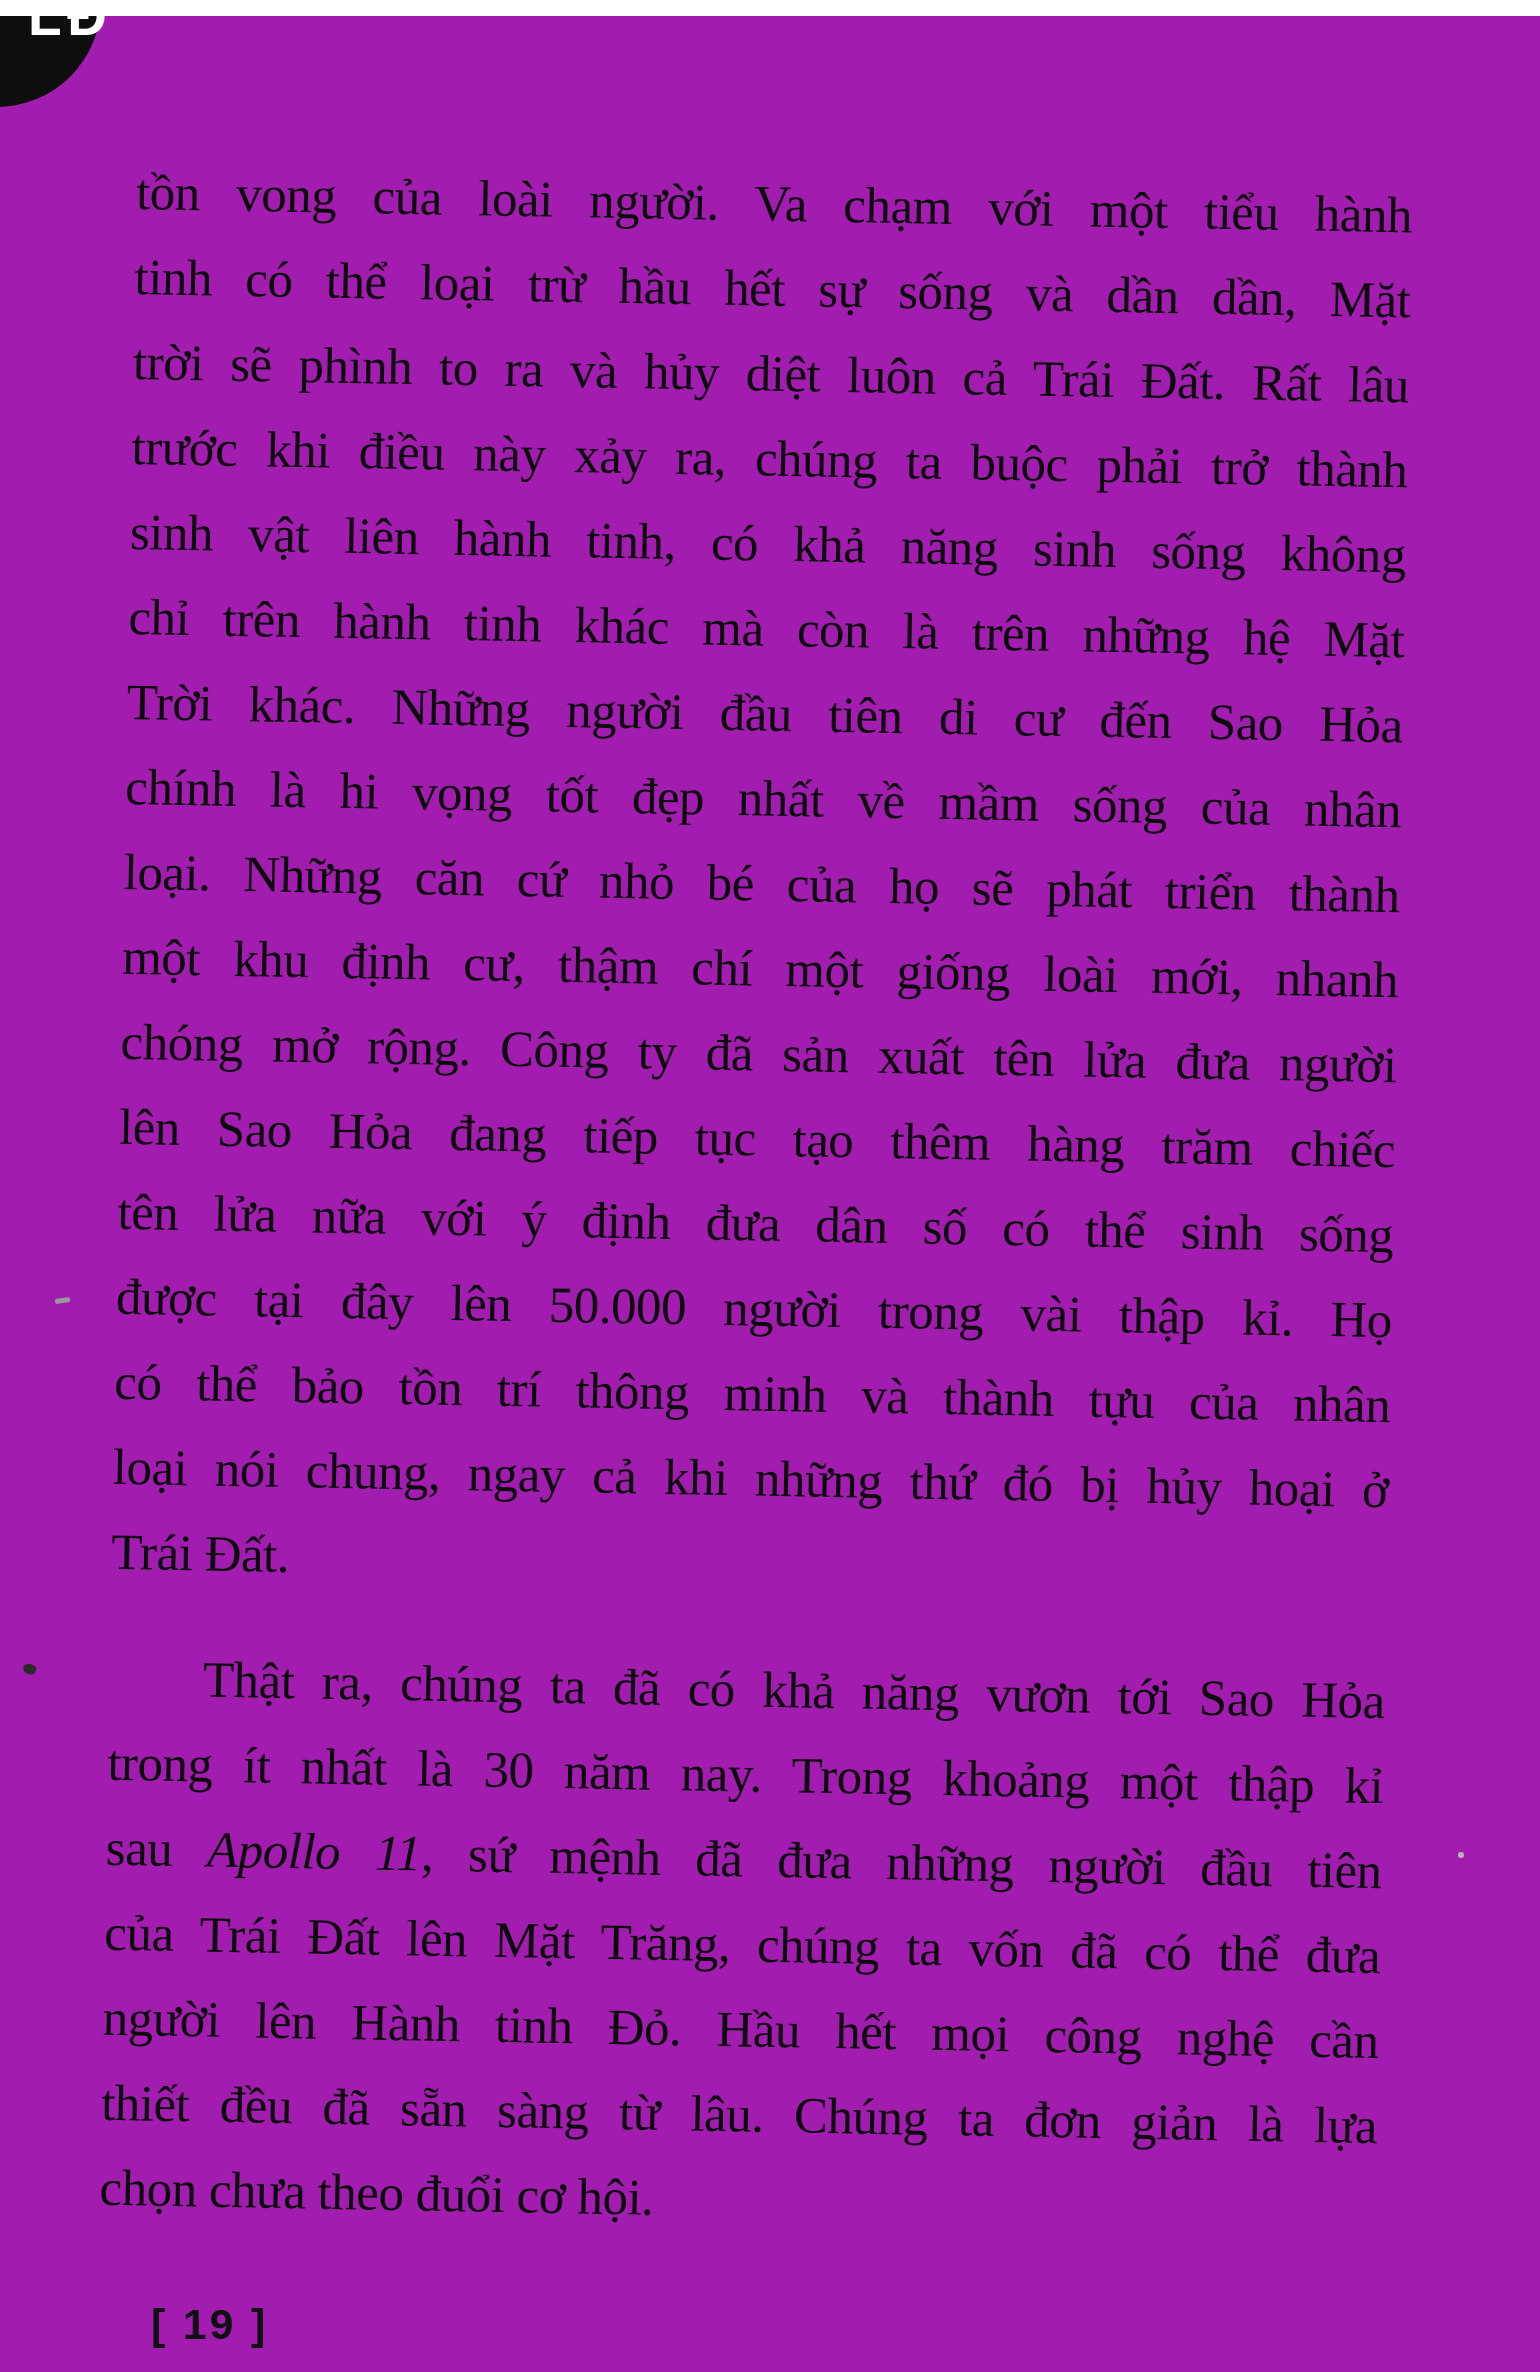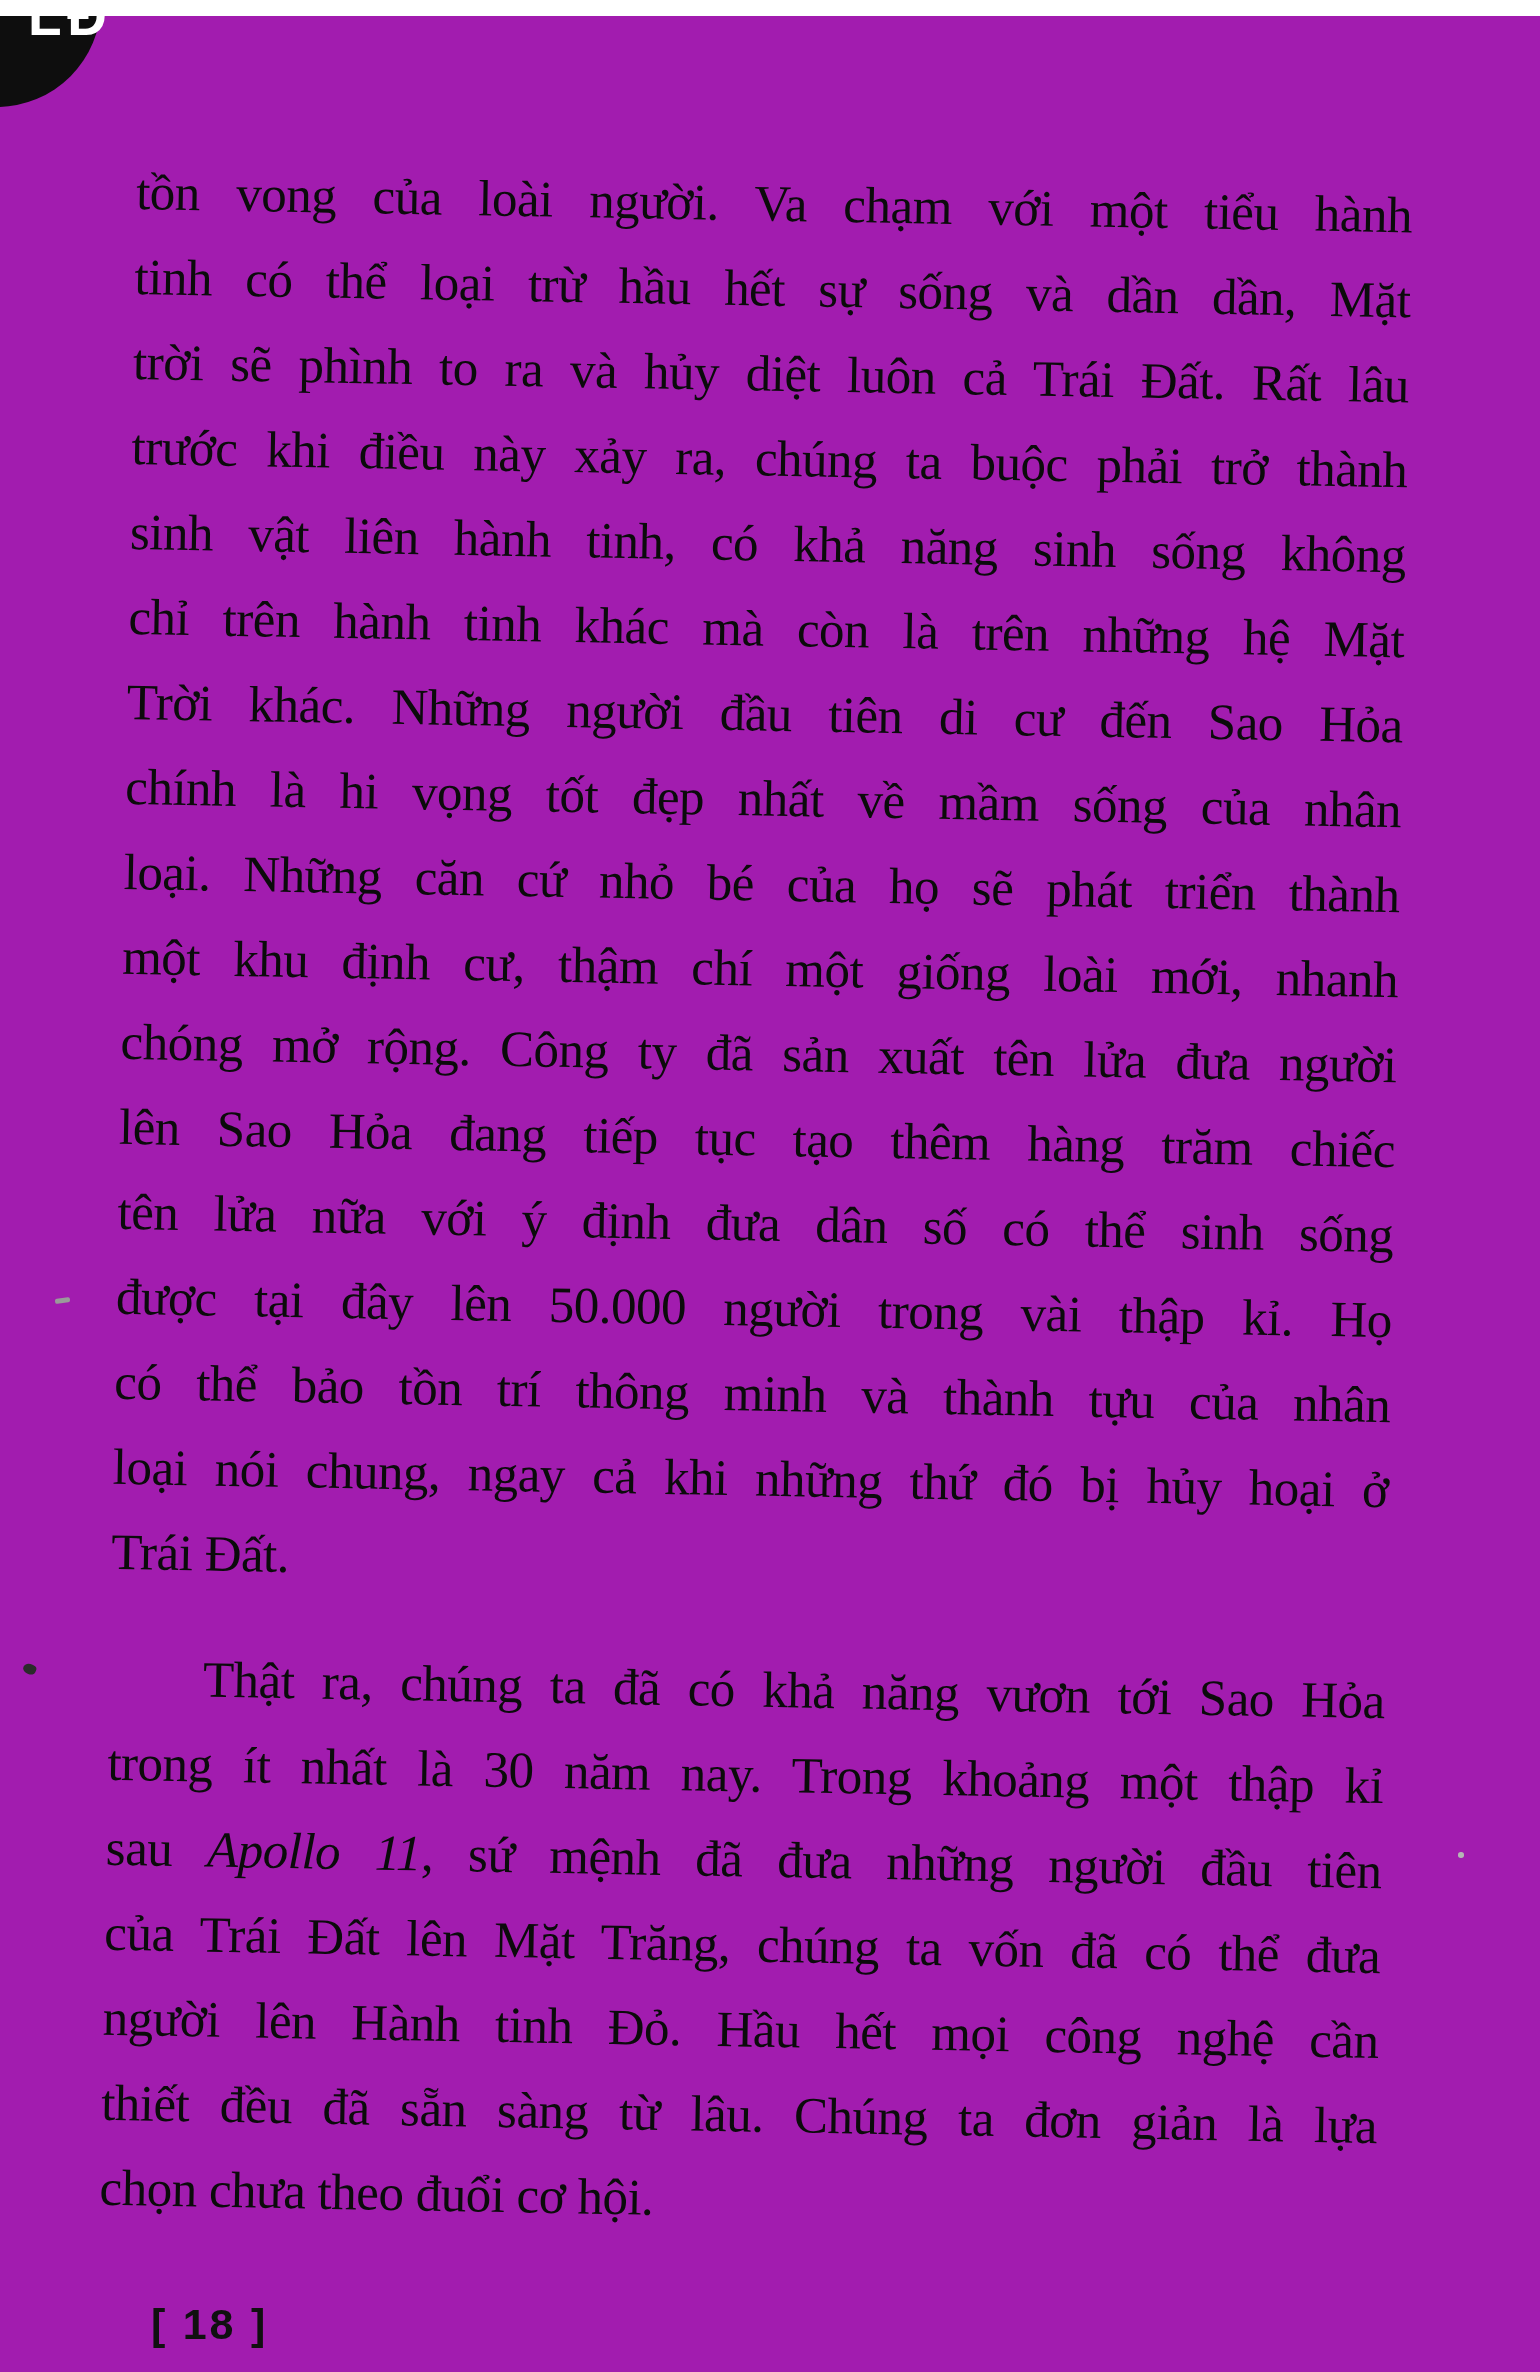--- a/index.html
+++ b/index.html
@@ -115,20 +115,20 @@
       <div class="line">trong ít nhất là 30 năm nay. Trong khoảng một thập kỉ</div>
       <div class="line"><span>sau </span><span class="ital">Apollo 11</span><span>, sứ mệnh đã đưa những người đầu tiên</span></div>
       <div class="line">của Trái Đất lên Mặt Trăng, chúng ta vốn đã có thể đưa</div>
       <div class="line">người lên Hành tinh Đỏ. Hầu hết mọi công nghệ cần</div>
       <div class="line">thiết đều đã sẵn sàng từ lâu. Chúng ta đơn giản là lựa</div>
       <div class="line lastline">chọn chưa theo đuổi cơ hội.</div>
     </div>
 
   </div>
 
-  <div class="pagenum">[ 18 ]</div>
+  <div class="pagenum">[ 19 ]</div>
 
   <div class="artifact a1"></div>
   <div class="artifact a2"></div>
   <div class="artifact a3"></div>
 
 </div>
 
 
 </body></html>

